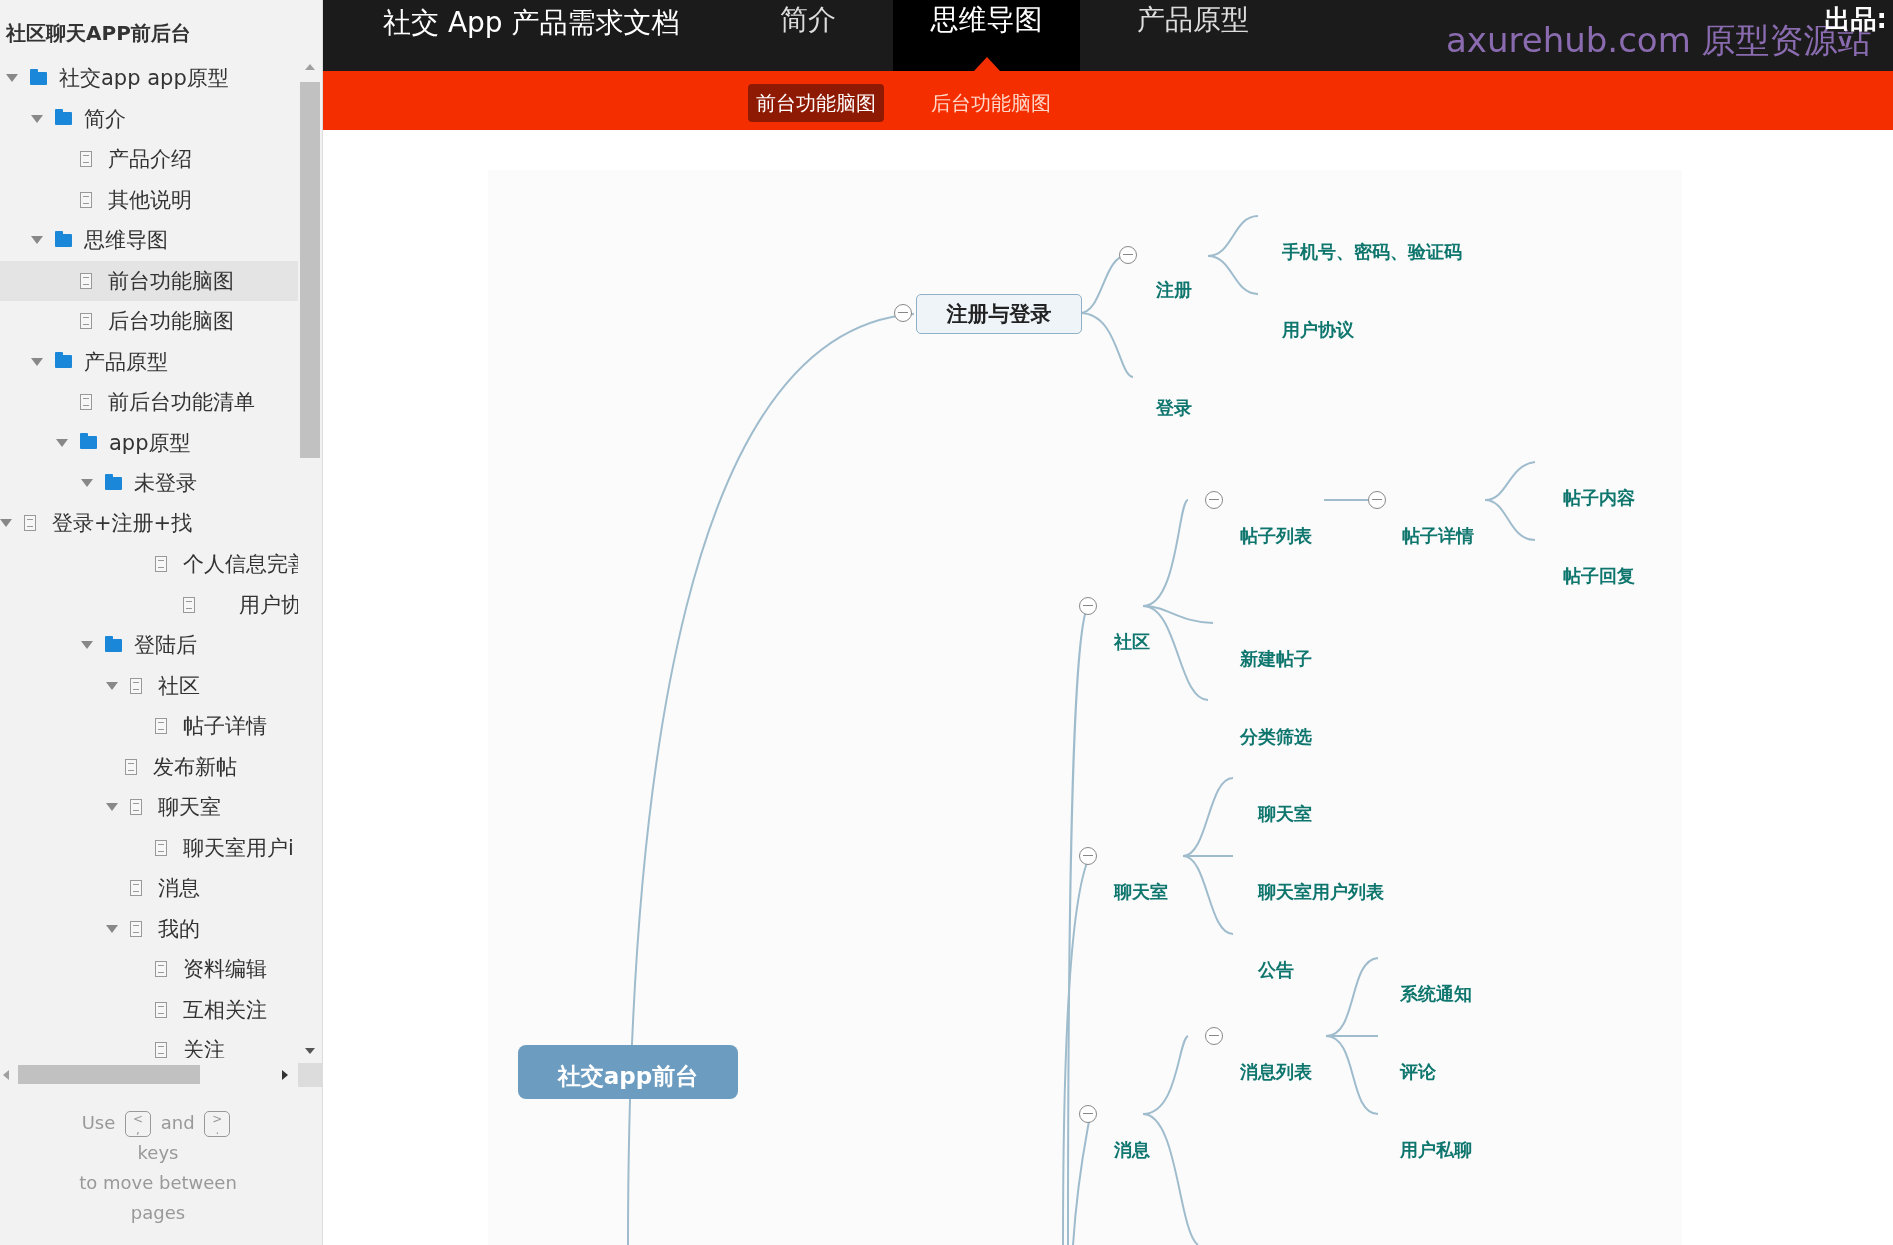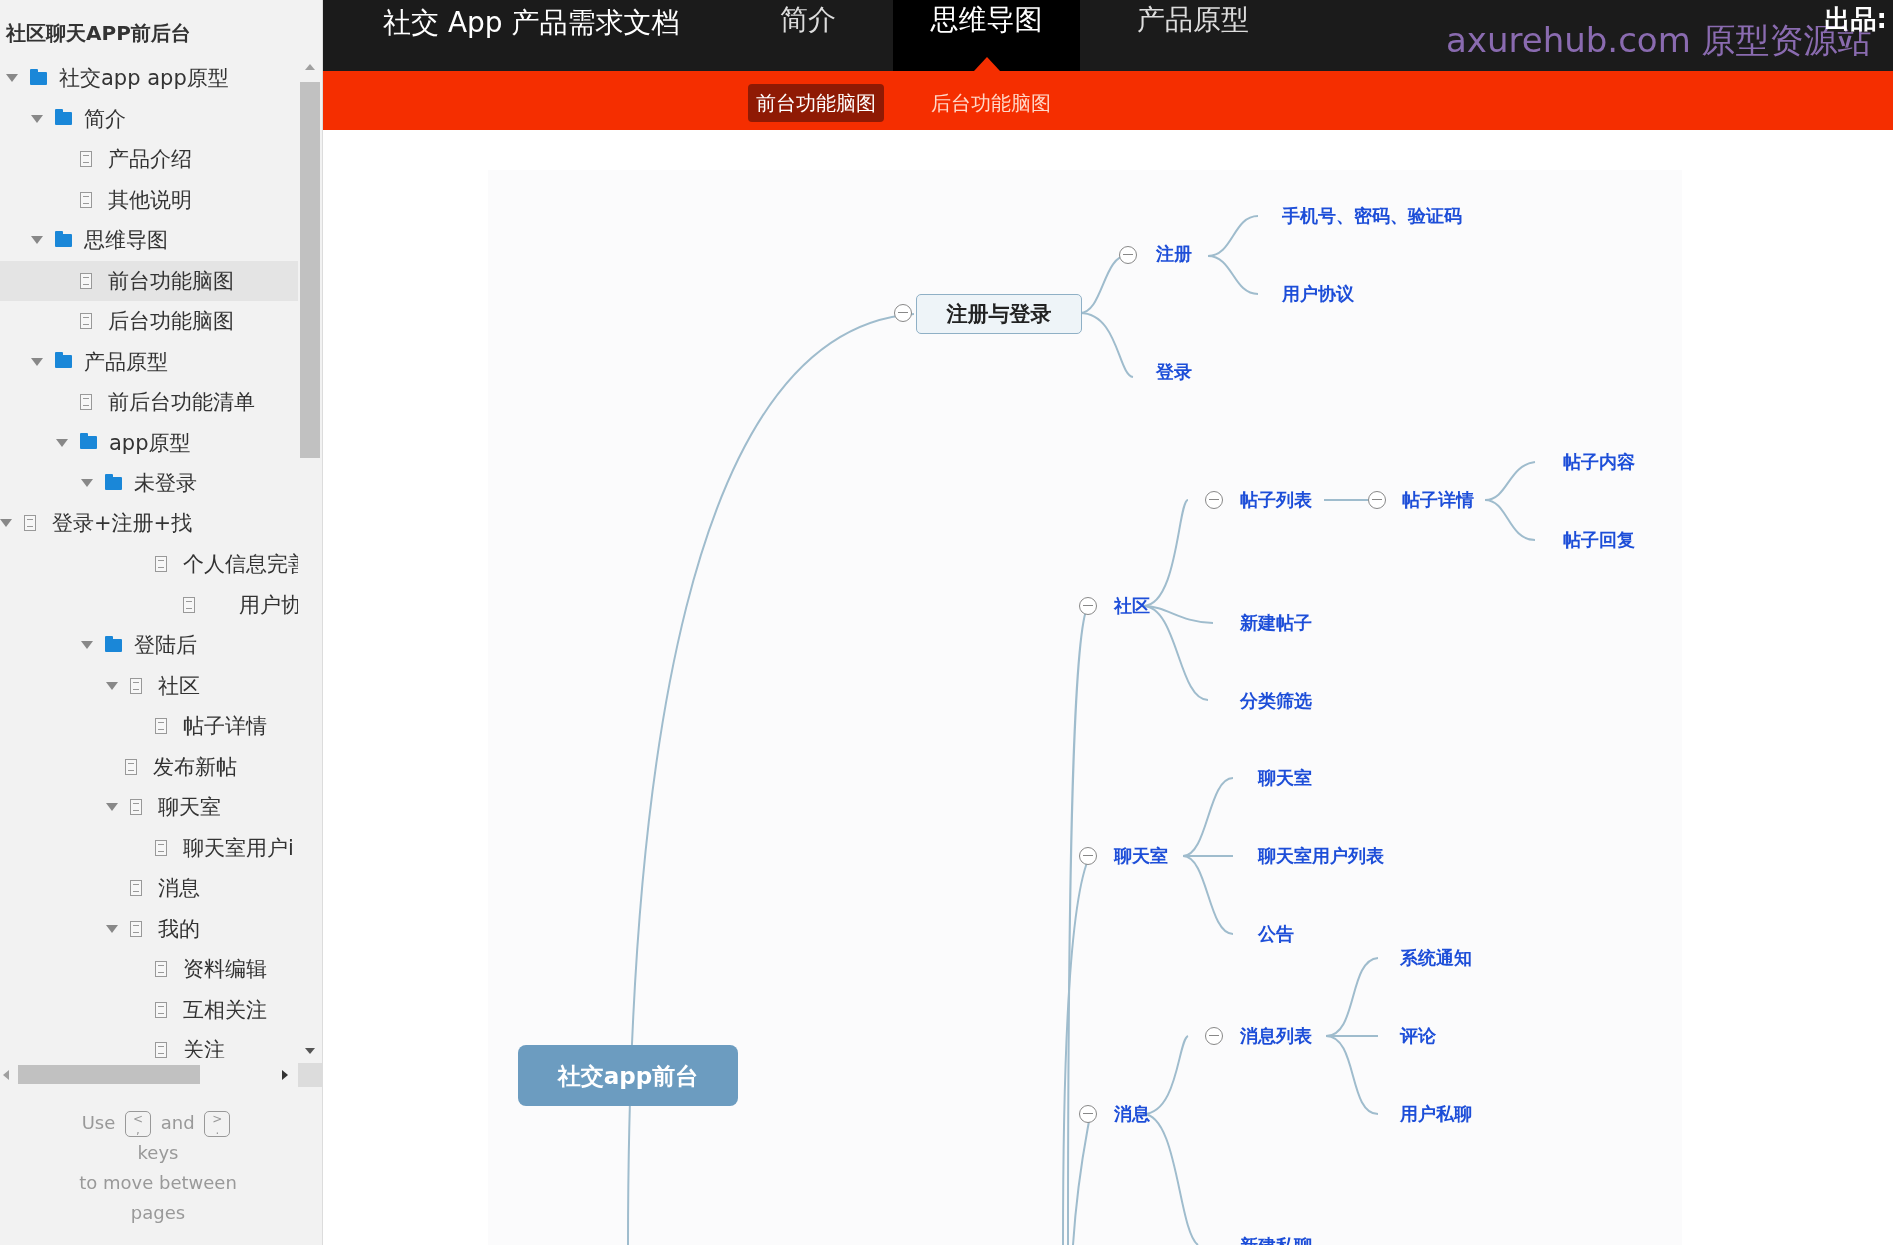--- a/index.html
+++ b/index.html
@@ -35,21 +35,21 @@
   .nav-caret { position:absolute; left:50%; bottom:0; margin-left:-13px; width:0; height:0; border-left:13px solid transparent; border-right:13px solid transparent; border-bottom:14px solid #f52e00; }
   .watermark { position:absolute; left:1123px; top:18px; font-size:34px; color:#8a6bb0; white-space:nowrap; }
   .credit { position:absolute; right:6px; top:2px; font-size:26px; color:#fff; font-weight:bold; }
   .subbar { position:absolute; left:323px; top:71px; width:1570px; height:59px; background:#f52e00; }
   .sub-tab { position:absolute; top:13px; height:38px; line-height:38px; padding:0 8px; font-size:20px; color:#ffd8c8; border-radius:4px; }
   .sub-tab.active { background:#8f1a04; color:#fff; }
   
   .content { position:absolute; left:323px; top:130px; width:1570px; height:1115px; background:#fff; }
   .mindmap { position:absolute; left:165px; top:40px; width:1194px; height:1075px; background:#fbfbfc; }
   .mindmap svg { position:absolute; left:0; top:0; }
-  .mm-text { position:absolute; font-size:18px; color:#1d4ed8; white-space:nowrap; font-weight:bold; }
+  .mm-text { position:absolute; font-size:18px; color:#0f766e; white-space:nowrap; font-weight:bold;margin-top:36px; }
   .mm-circle { position:absolute; width:18px; height:18px; border:1.5px solid #888; border-radius:50%; background:#fff; box-sizing:border-box; }
   .mm-circle:after { content:""; position:absolute; left:3px; right:3px; top:7px; border-top:1.5px solid #888; }
   .mm-box { position:absolute; background:#eef4f8; border:1.5px solid #8fb0c6; border-radius:5px; font-size:21px; font-weight:bold; color:#222; text-align:center; }
   .mm-root { position:absolute; background:#6c9cc0; border-radius:8px; color:#fff; font-size:23px; font-weight:bold; text-align:center; }
 </style>
 </head>
 <body>
 
 <div class="sidebar">
   <div class="sidebar-title">社区聊天APP前后台</div>
@@ -286,15 +286,15 @@
 
     <div class="mm-circle" style="left:591px;top:935px;"></div>
     <div class="mm-text" style="left:626px;top:932px;">消息</div>
     <div class="mm-circle" style="left:717px;top:857px;"></div>
     <div class="mm-text" style="left:752px;top:854px;">消息列表</div>
     <div class="mm-text" style="left:912px;top:776px;">系统通知</div>
     <div class="mm-text" style="left:912px;top:854px;">评论</div>
     <div class="mm-text" style="left:912px;top:932px;">用户私聊</div>
     <div class="mm-text" style="left:752px;top:1064px;">新建私聊</div>
 
-    <div class="mm-root" style="left:30px;top:875px;width:220px;height:61px;line-height:63px;">社交app前台</div>
+    <div class="mm-root" style="left:30px;top:875px;width:220px;height:54px;line-height:63px;">社交app前台</div>
   </div>
 </div>
 
 </body></html>

